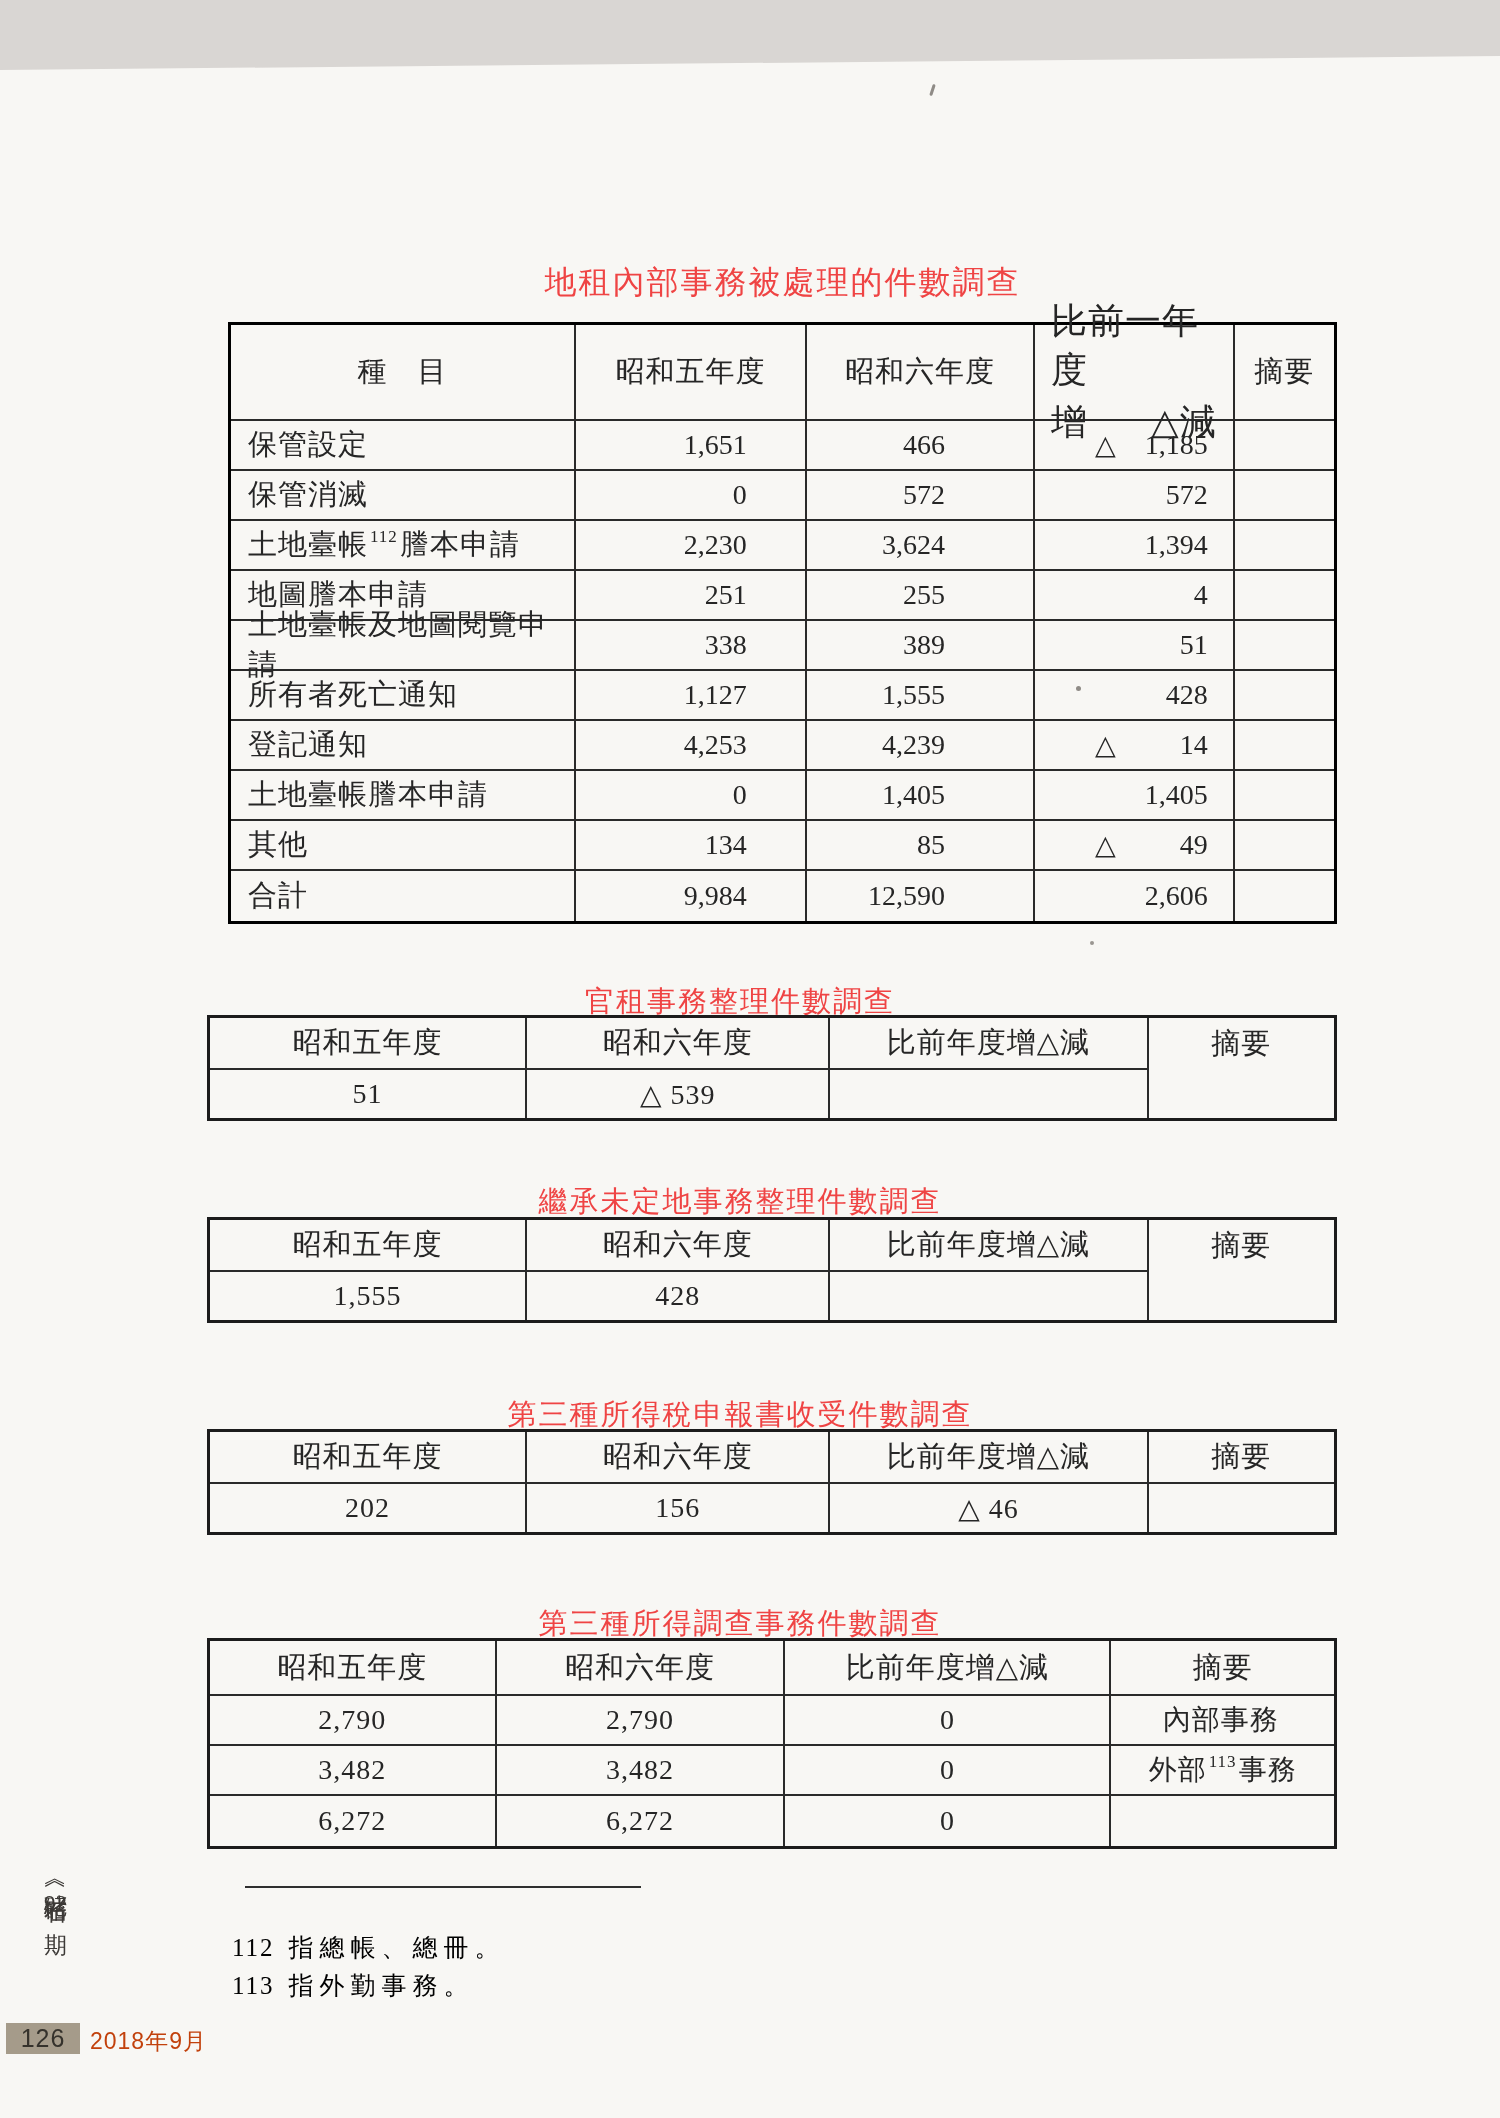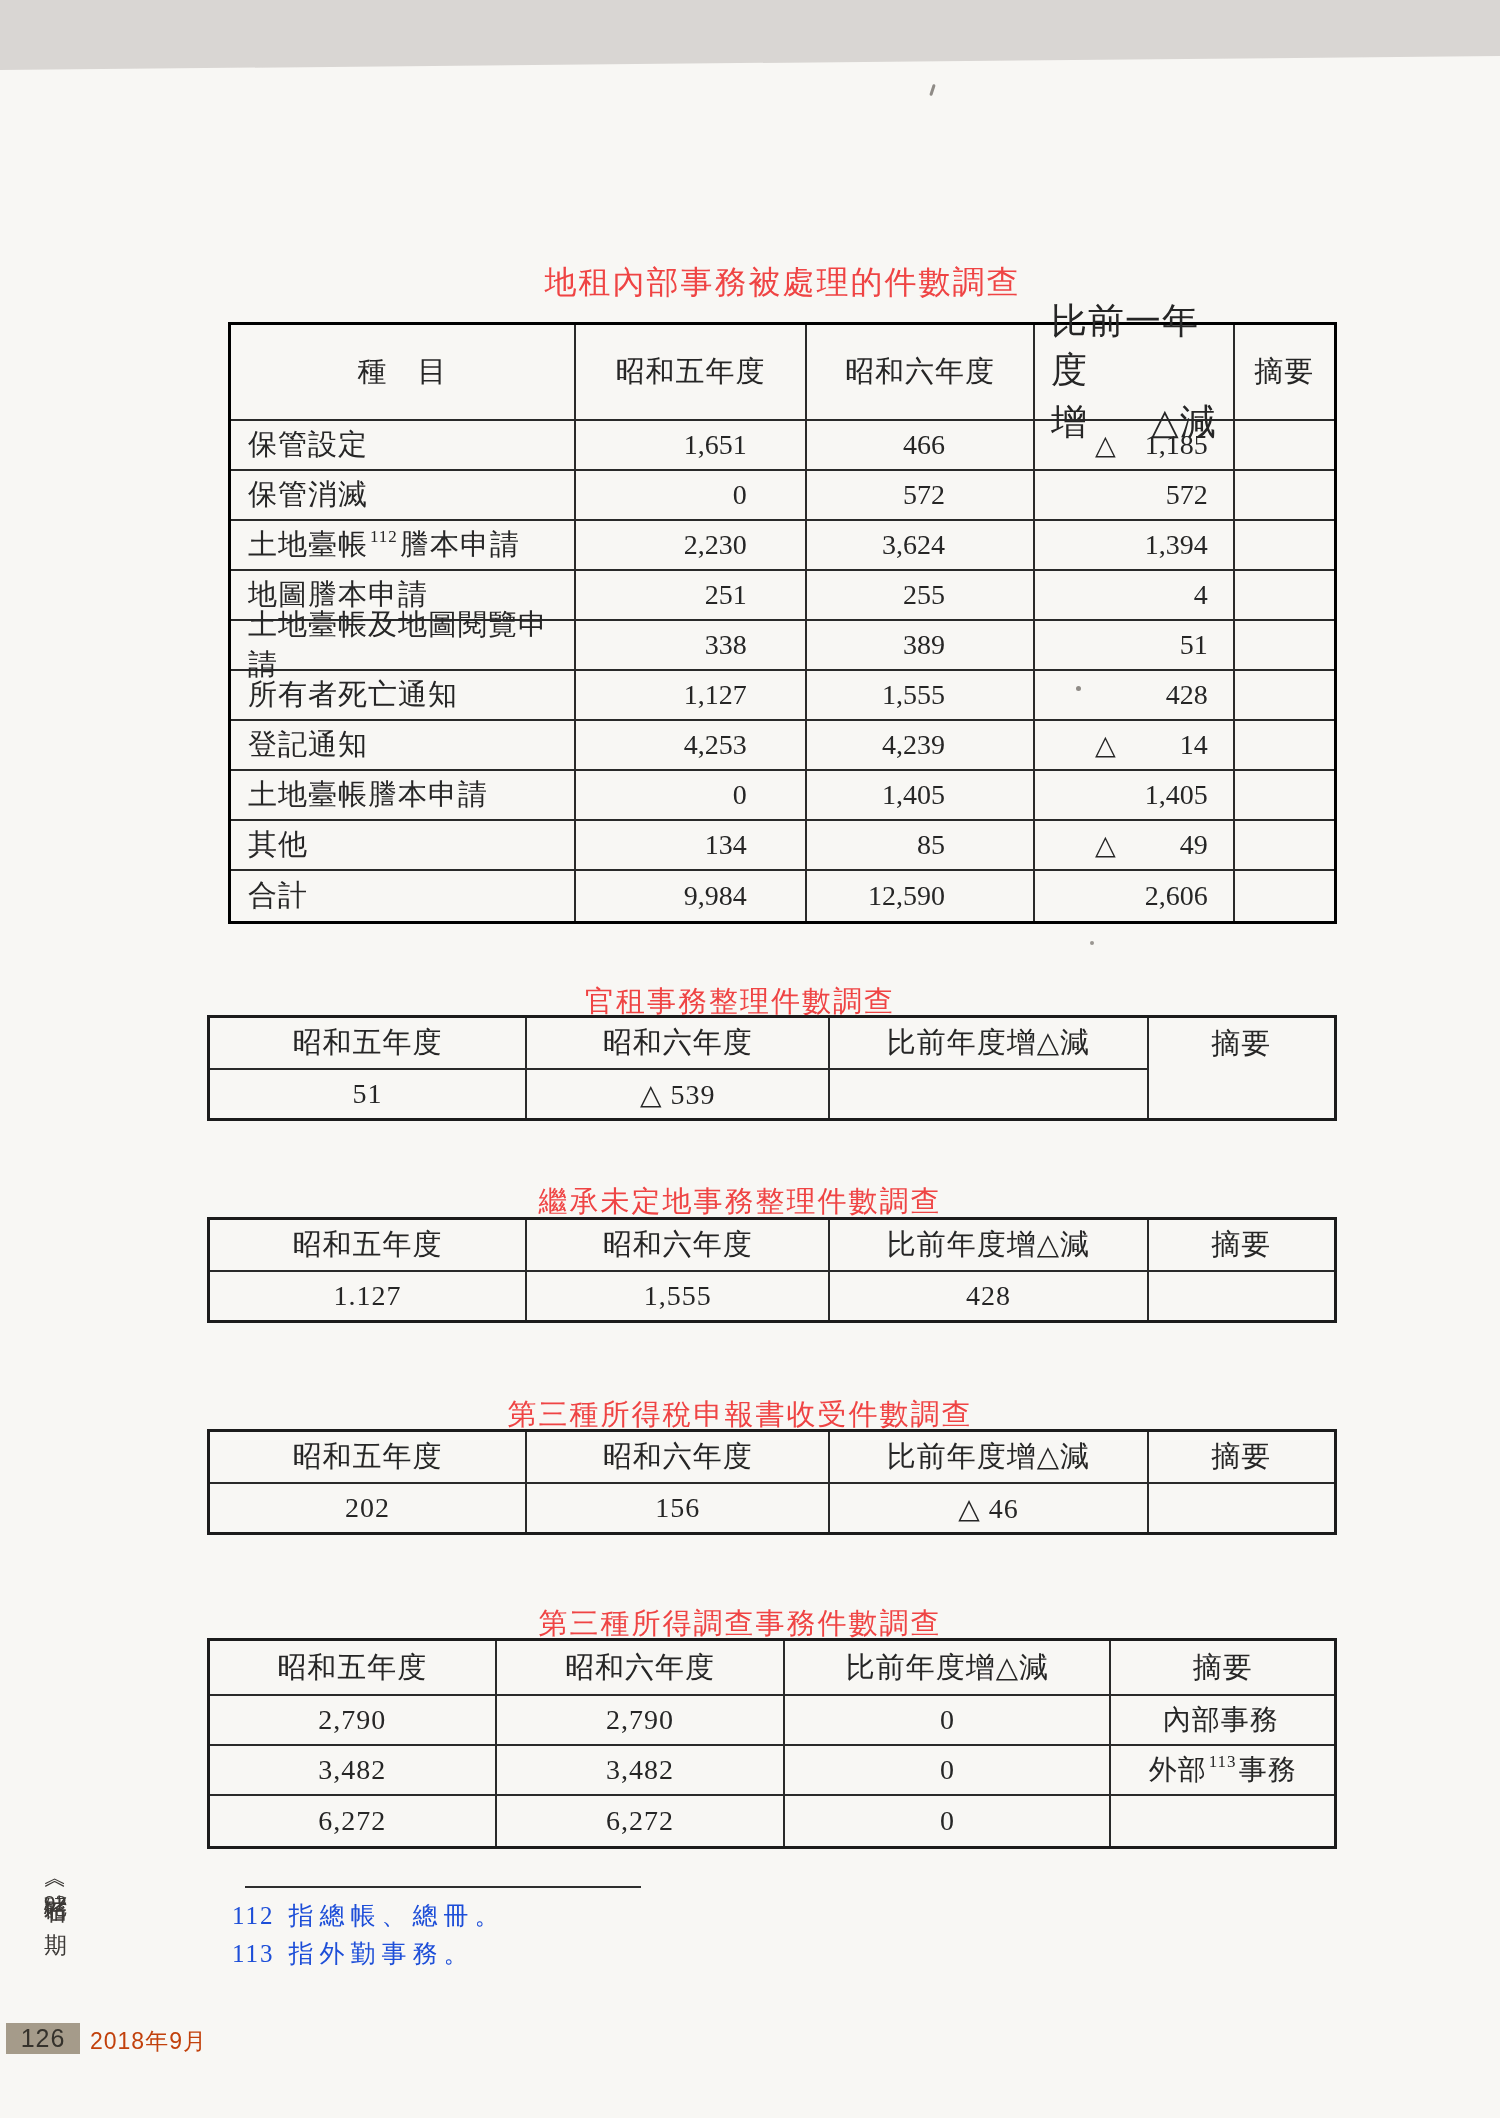--- a/index.html
+++ b/index.html
@@ -61,21 +61,21 @@
   .lc sup,.cc sup{font-size:17px;line-height:1;transform:translateY(-9px);margin:0 2px;}
   .nc{display:flex;align-items:center;justify-content:flex-end;font-size:28px;}
   .pr-a{padding-right:58px;}
   .pr-b{padding-right:88px;}
   .dc{position:relative;display:flex;align-items:center;justify-content:flex-end;padding-right:25px;font-size:28px;}
   .dc .tri{position:absolute;left:60px;font-size:27px;}
   .cc{display:flex;align-items:center;justify-content:center;font-size:28px;letter-spacing:1px;}
 
   
   .fn-rule{position:absolute;left:245px;top:1886px;width:396px;height:2px;background:#2f2f2f;}
-  .fn-line{position:absolute;left:232px;font-size:25px;color:#1d4ed8;}
+  .fn-line{position:absolute;left:232px;font-size:25px;color:#000000;margin-top:32px;}
   .fn1{top:1899px;}
   .fn2{top:1937px;}
   .fn-num{margin-right:14px;letter-spacing:2px;}
   .fn-text{letter-spacing:6px;}
 
   
   .vjournal{
     position:absolute;left:40px;top:1872px;height:170px;
     writing-mode:vertical-rl;text-orientation:mixed;
     font-size:23px;letter-spacing:4px;color:#3c3936;white-space:nowrap;
@@ -261,21 +261,20 @@
   <div class="cc">△ 539</div>
   <div class="cc"></div>
 </div>
 
 <div class="tbl-title title-sm t3-title">繼承未定地事務整理件數調查</div>
 <div class="st t3">
   <div class="hc">昭和五年度</div>
   <div class="hc">昭和六年度</div>
   <div class="hc">比前年度增△減</div>
   <div class="hc">摘要</div>
-  <div class="cc">1.127</div>
   <div class="cc">1,555</div>
   <div class="cc">428</div>
   <div class="cc"></div>
 </div>
 
 <div class="tbl-title title-sm t4-title">第三種所得稅申報書收受件數調查</div>
 <div class="st t4">
   <div class="hc">昭和五年度</div>
   <div class="hc">昭和六年度</div>
   <div class="hc">比前年度增△減</div>

